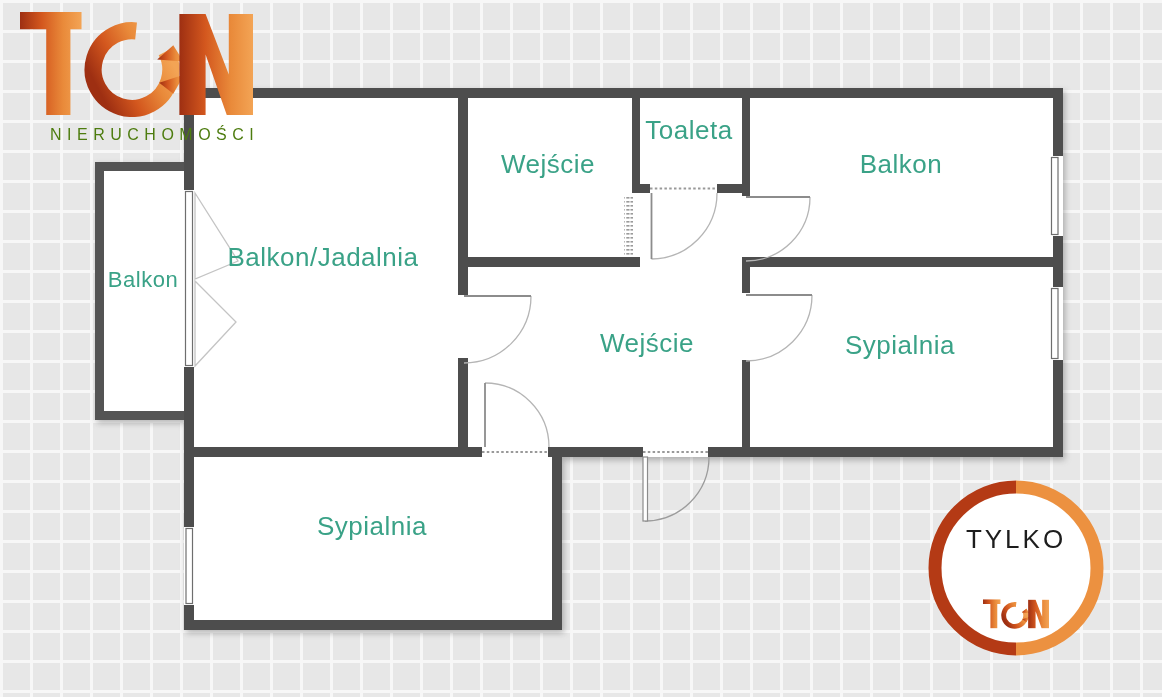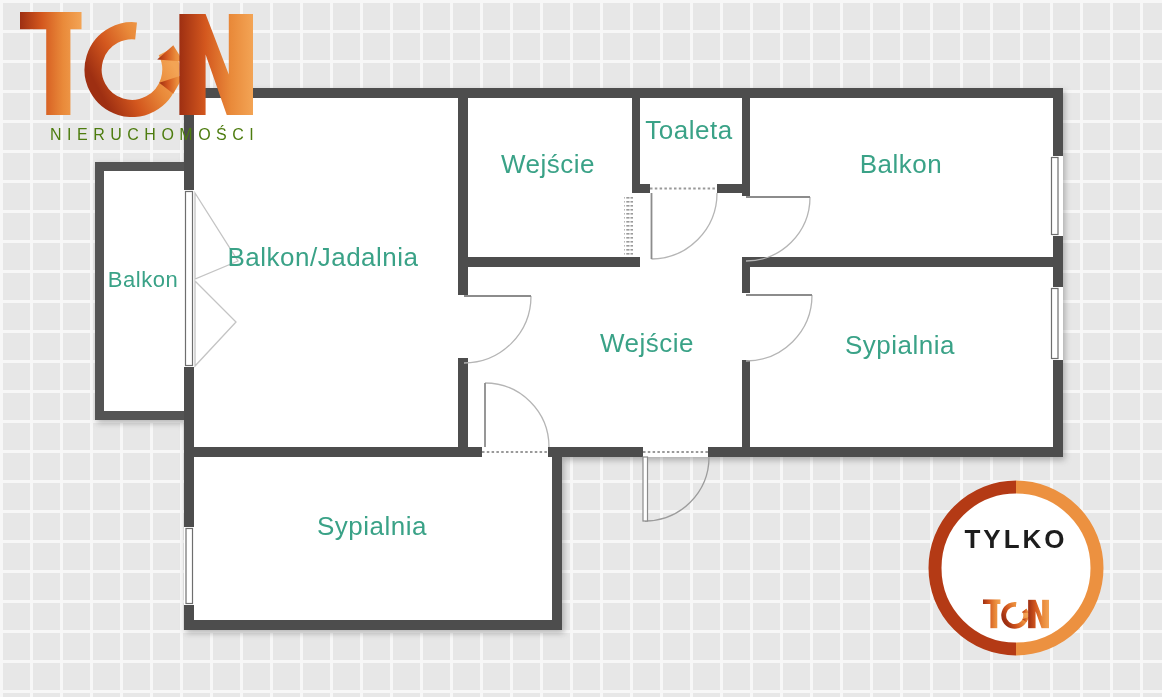--- a/index.html
+++ b/index.html
@@ -27,21 +27,21 @@
   #logo-box{left:20px;top:12px;width:240px;height:135px;}
   #logo-subtitle{
     position:absolute;left:50px;top:126px;
     font-size:16px;letter-spacing:5.5px;color:#4d7c0f;white-space:nowrap;
   }
   #badge-box{left:927px;top:479px;width:178px;height:178px;}
   #badge-box .badge-text{
     position:absolute;left:0;width:178px;text-align:center;
     color:#1d1d1d;white-space:nowrap;
   }
-  #badge-line1{top:45px;font-size:26px;letter-spacing:3px;font-weight:700;}
+  #badge-line1{top:45px;font-size:26px;letter-spacing:3px;font-weight:400;}
   #badge-line2{top:70px;font-size:35px;letter-spacing:2px;font-weight:500;}
   #badge-minilogo{position:absolute;left:56px;top:120px;}
   .sr-only{
     position:absolute;width:1px;height:1px;overflow:hidden;
     clip:rect(0 0 0 0);white-space:nowrap;
   }
 </style>
 </head>
 <body>
 

